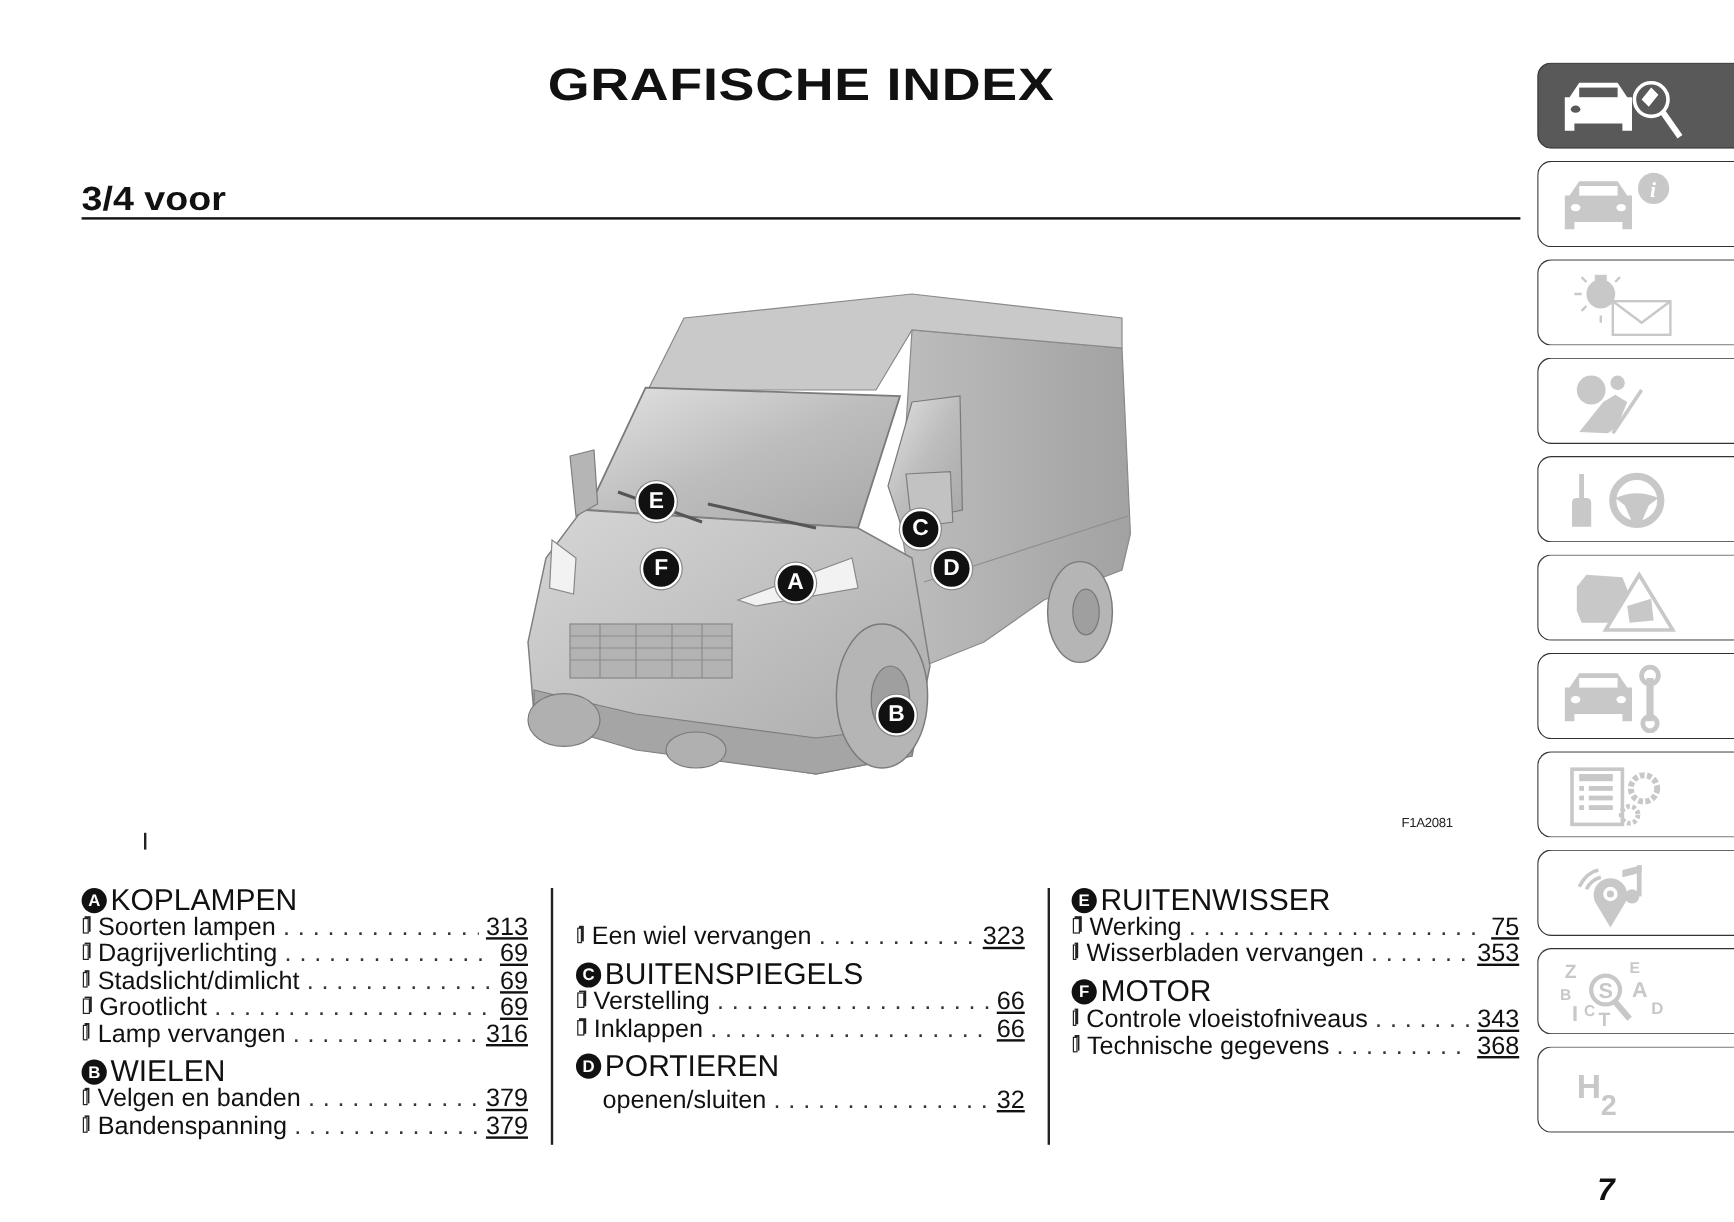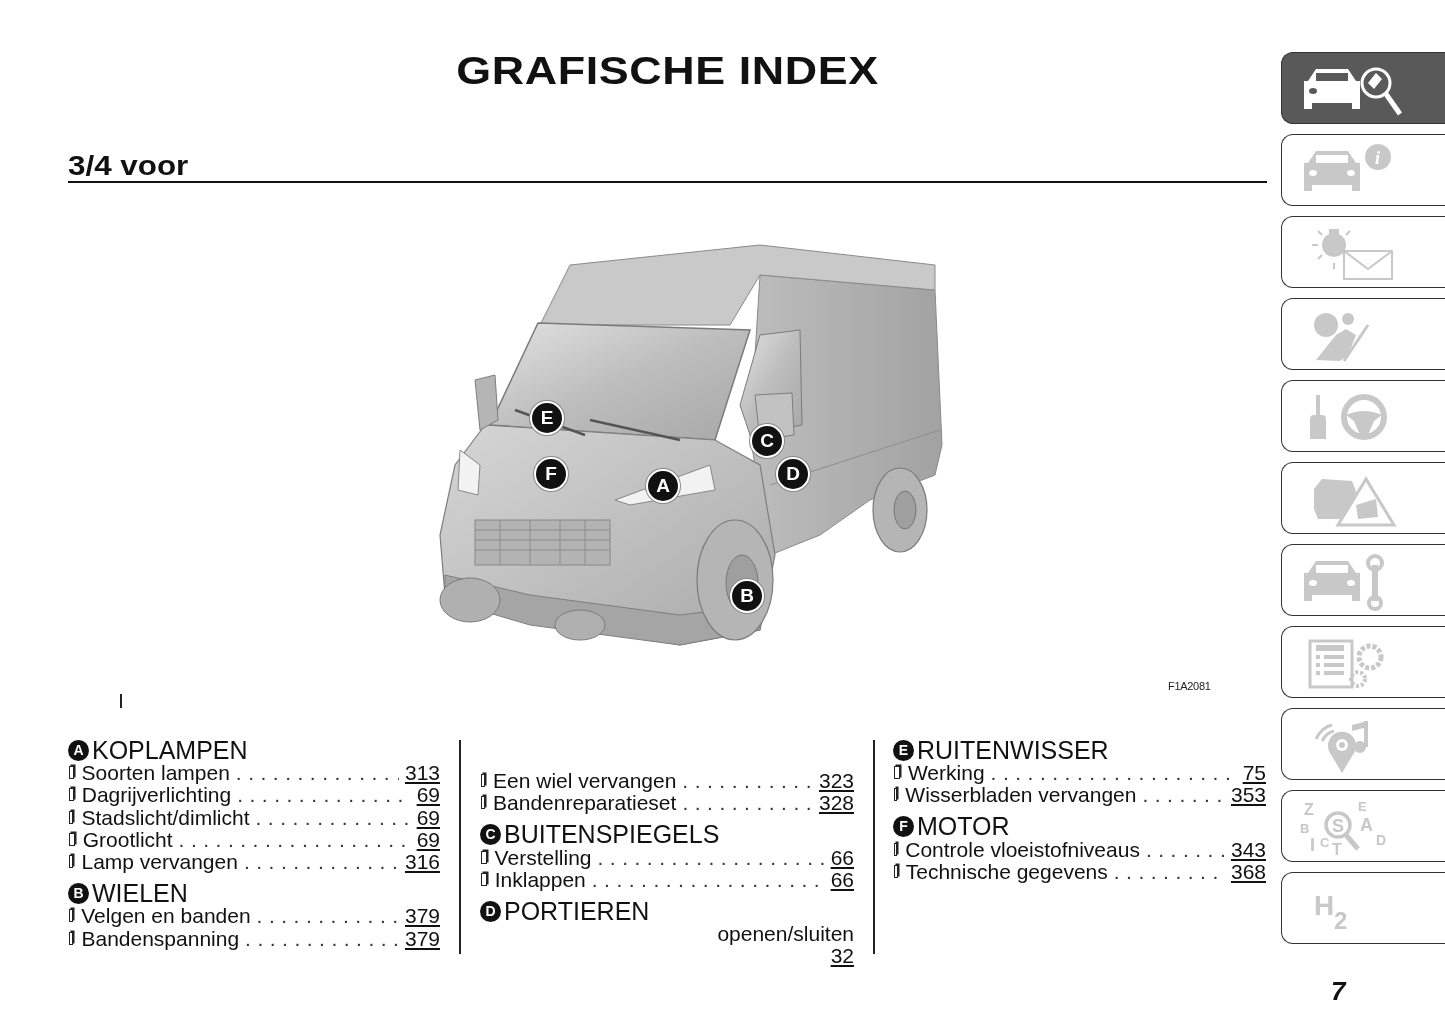--- a/index.html
+++ b/index.html
@@ -23,21 +23,21 @@
   .group { margin-bottom: 8px; }
   .g-head { display: flex; align-items: center; height: 24px; }
   .g-letter { display: inline-block; width: 21px; height: 21px; border-radius: 50%; background: #111; color: #fff; font-size: 14px; font-weight: 700; text-align: center; line-height: 21px; margin-right: 3px; }
   .g-title { font-size: 25px; }
   .row { display: flex; align-items: baseline; height: 22.3px; white-space: nowrap; }
   .row .box { display: inline-block; width: 11px; height: 11px; border: 1.5px solid #222; box-shadow: 1.5px -1.5px 0 #222; margin-right: 8px; margin-left: 1px; position: relative; top: -1px; }
   .row .lbl { flex: 0 0 auto; }
   .row .dots { flex: 1 1 auto; overflow: hidden; letter-spacing: 6.5px; margin: 0 6px; color: #333; }
   .row .dots::before { content: "........................................................"; }
   .row .pg { flex: 0 0 auto; text-align: center; text-decoration: underline; }
-  .row.cont { padding-left: 22px; flex-direction: column; }
+  .row.cont { padding-left: 22px; }
 
   .tabs { position: absolute; left: 1281px; top: 52px; width: 164px; }
   .tab { position: absolute; left: 0; width: 170px; height: 72px; border: 1.5px solid #333; border-right: none; border-radius: 12px 0 0 12px; background: #fff; box-sizing: border-box; }
   .tab.active { background: #595959; border-color: #333; }
   .tab svg { position: absolute; left: 14px; top: 6px; }
 
   .page-number { position: absolute; left: 1331px; top: 976px; font-weight: 900; font-style: italic; font-size: 26px; }
 </style>
 </head>
 <body>
@@ -174,26 +174,20 @@
 <div class="vdiv" style="left:459px;"></div>
 
 <div class="col col2">
   <div class="group">
     <div class="row">
         <span class="box"></span>
         <span class="lbl">Een wiel vervangen</span>
         <span class="dots"></span>
         <span class="pg">323</span>
       </div>
-    <div class="row">
-        <span class="box"></span>
-        <span class="lbl">Bandenreparatieset</span>
-        <span class="dots"></span>
-        <span class="pg">328</span>
-      </div>
   </div>
   <div class="group">
     <div class="g-head">
         <span class="g-letter">C</span>
         <span class="g-title">BUITENSPIEGELS</span>
       </div>
     <div class="row">
         <span class="box"></span>
         <span class="lbl">Verstelling</span>
         <span class="dots"></span>

